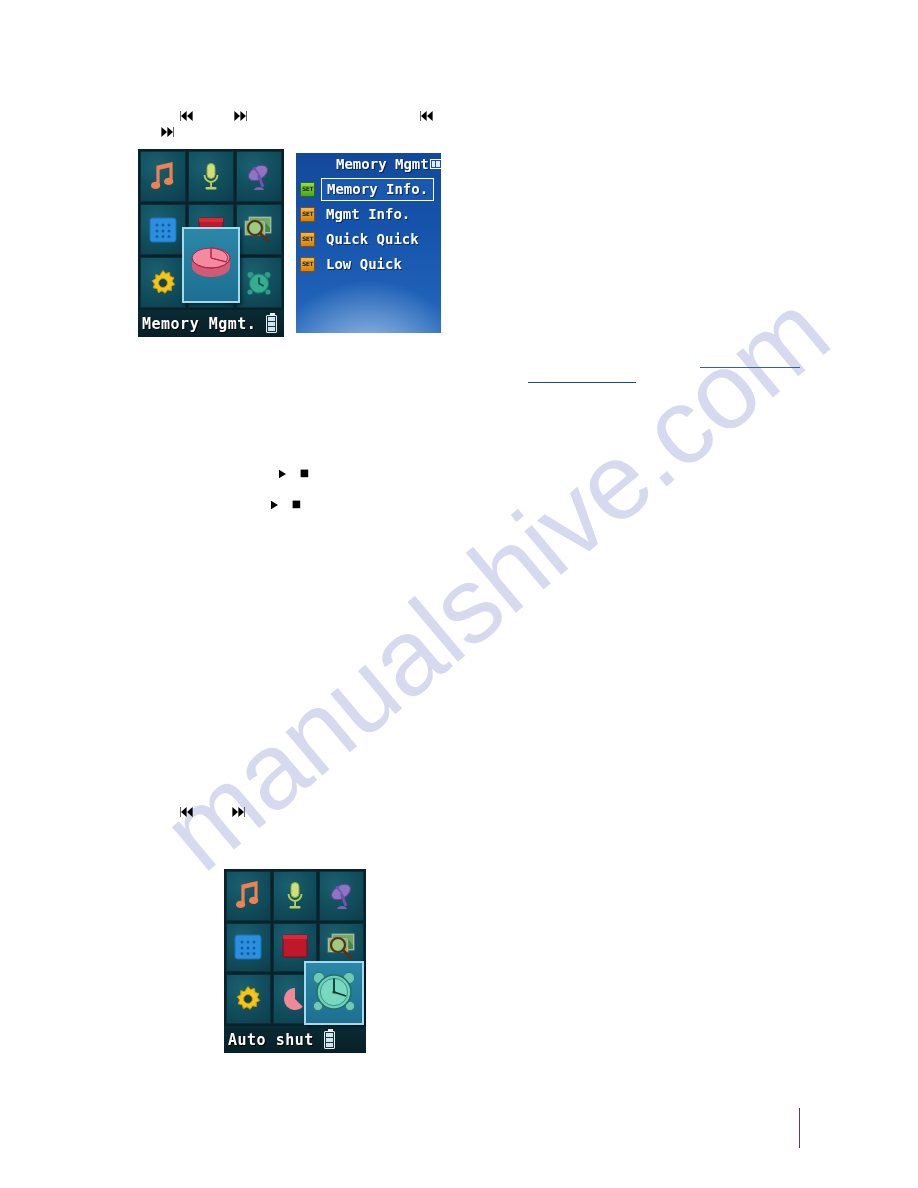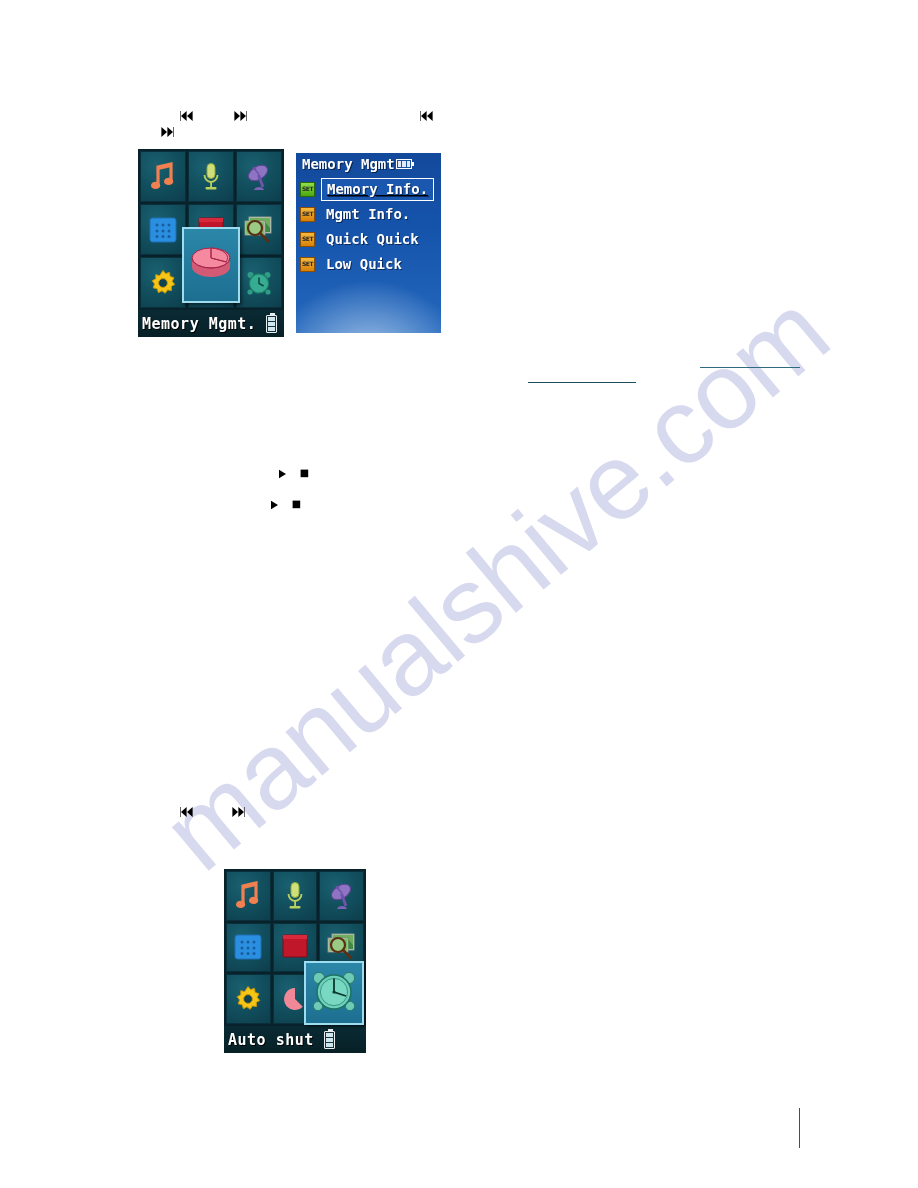--- a/index.html
+++ b/index.html
@@ -152,20 +152,21 @@
     gap: 2px;
   }
   .menu-header .title {
     color:#ffffff;
     font-family: "DejaVu Sans Mono", monospace;
     font-size: 14px;
     font-weight: 700;
     letter-spacing: 0px;
     text-shadow: 1px 1px 0 #06224f;
     white-space:nowrap;
+    margin-left:34px;
   }
   .hdr-batt {
     width: 16px; height: 10px;
     border:1px solid #ffffff;
     background:#1b4fa0;
     position:relative; flex:0 0 auto;
     margin-left:-1px;
   }
   .hdr-batt:after {
     content:""; position:absolute; right:-3px; top:2px;
@@ -209,21 +210,20 @@
     font-weight: 700;
     text-shadow: 1px 1px 0 #0a2a5e;
     white-space:nowrap;
   }
   .menu-item.selected .mi-label-wrap {
     border: 1px solid #ffffff;
     background: #1a57ae;
     padding: 1px 5px 2px 5px;
     flex: 1 1 auto;
     margin-right: 8px;
-    text-decoration: underline;
   }
   .menu-item .mi-label-wrap {
     padding: 1px 5px 2px 5px;
     flex: 1 1 auto;
   }
 </style>
 </head>
 <body>
 
 <div id="watermark">

